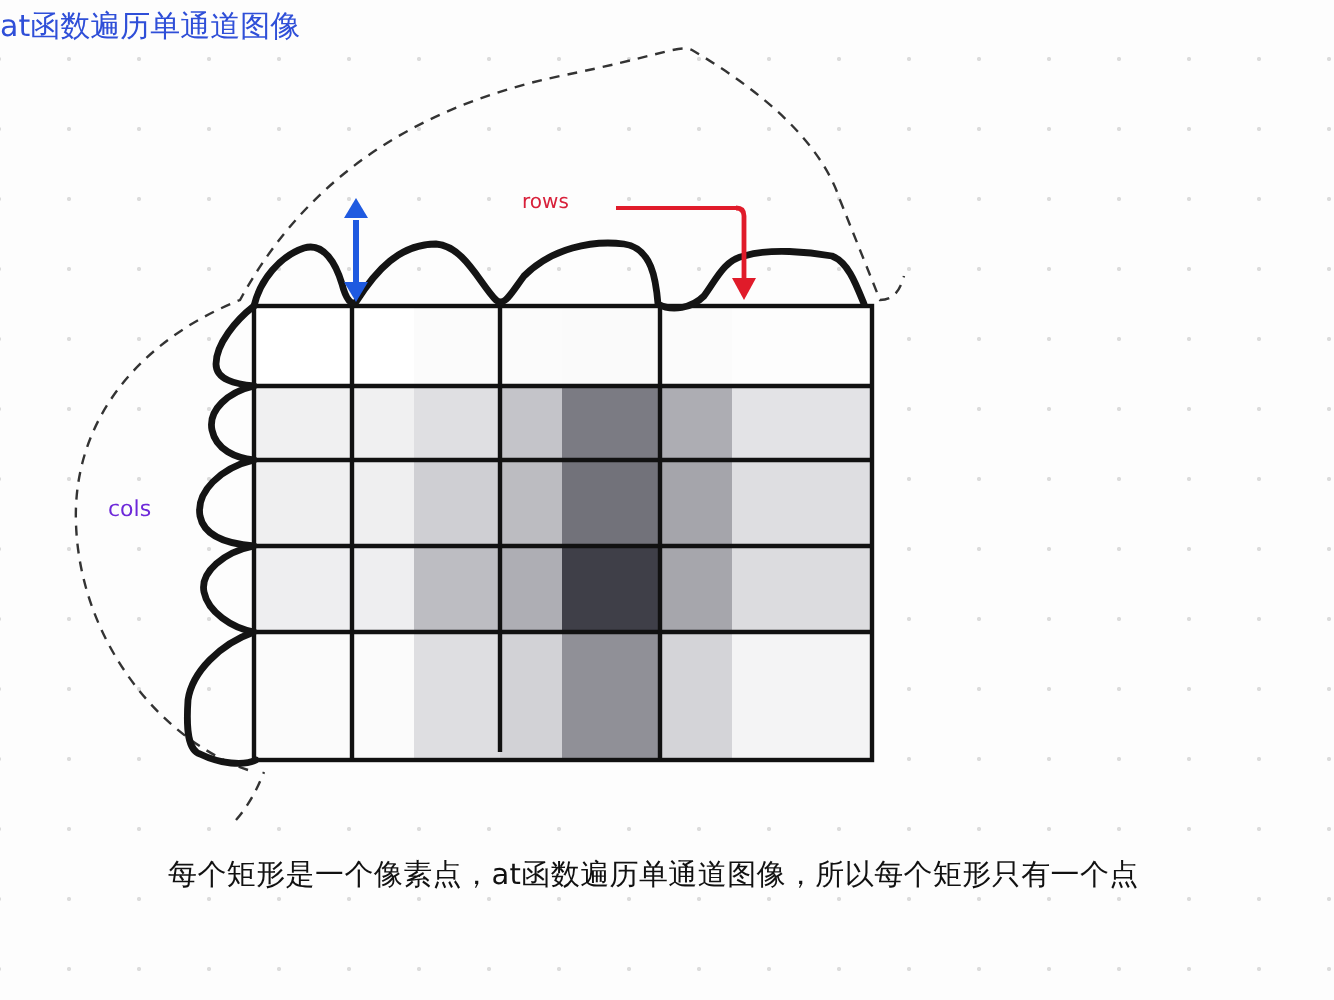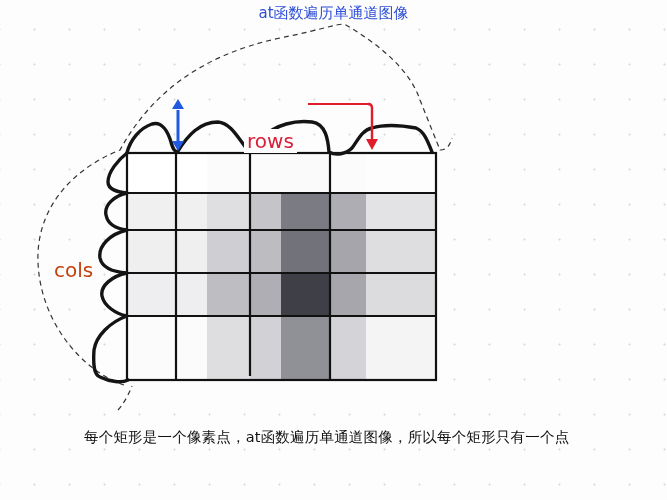--- a/index.html
+++ b/index.html
@@ -7,28 +7,28 @@
     width: 667px; height: 500px; position: relative; overflow: hidden;
     background-color: #fdfdfd;
     background-image: radial-gradient(circle, #dcdcdc 0.9px, transparent 1.2px);
     background-size: 35px 35px;
     background-position: 17px 12px;
     font-family: "DejaVu Sans", "Liberation Sans", sans-serif;
   }
   #canvas { position: absolute; left: 0; top: 0; width: 667px; height: 500px; }
   .title {
     position: absolute; left: 0; width: 667px; top: 4px;
-    text-align: center; color: #2f4fd8; font-size: 15px;
+    text-align: left; color: #2f4fd8; font-size: 15px;
   }
   .rows-label {
-    position: absolute; left: 244px; top: 96px; color: #d8203a; font-size: 20px;
-    background: #fdfdfd; padding: 0 3px; margin-top: 33px;
+    position: absolute; left: 258px; top: 96px; color: #d8203a; font-size: 10px;
+    background: #fdfdfd; padding: 0 3px;
   }
   .cols-label {
-    position: absolute; left: 54px; top: 258px; color: #c2410c; font-size: 20px;
+    position: absolute; left: 54px; top: 248px; color: #6d28d9; font-size: 11px;
   }
   .caption {
     position: absolute; left: 84px; top: 428px; color: #111; font-size: 14.5px;
     letter-spacing: 0.2px;
   }
 </style>
 </head>
 <body>
 
 <svg id="canvas" viewBox="0 0 667 500" xmlns="http://www.w3.org/2000/svg">

